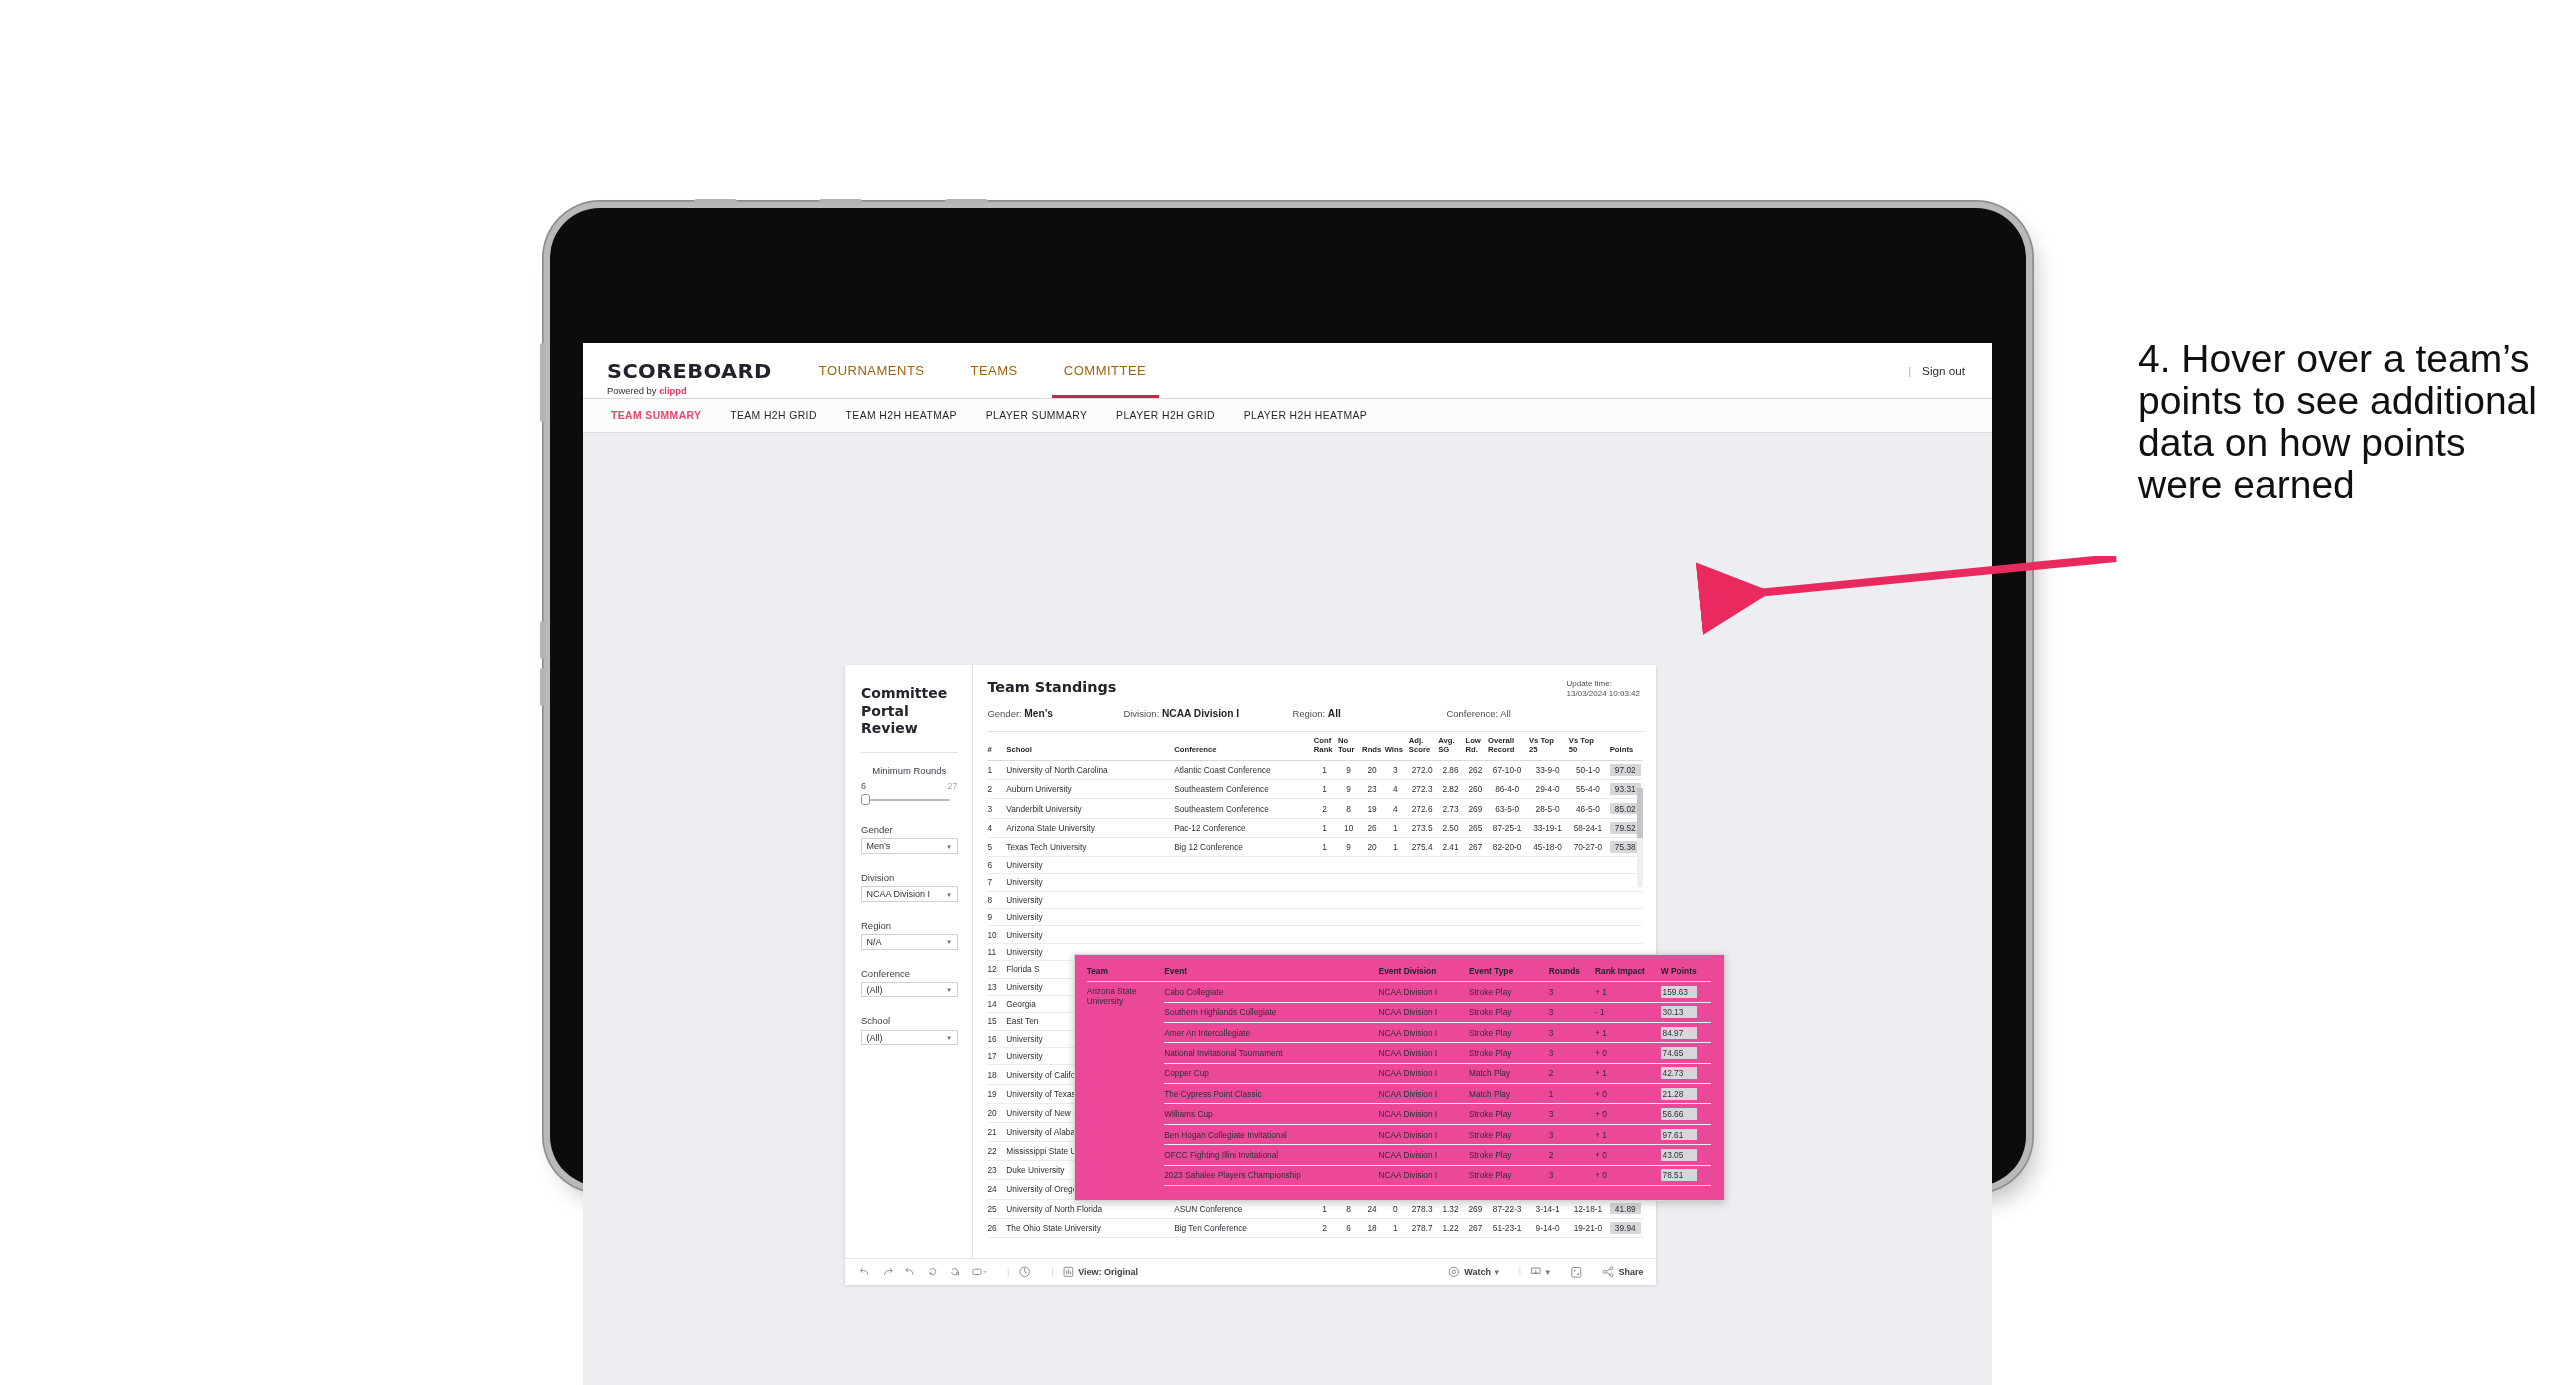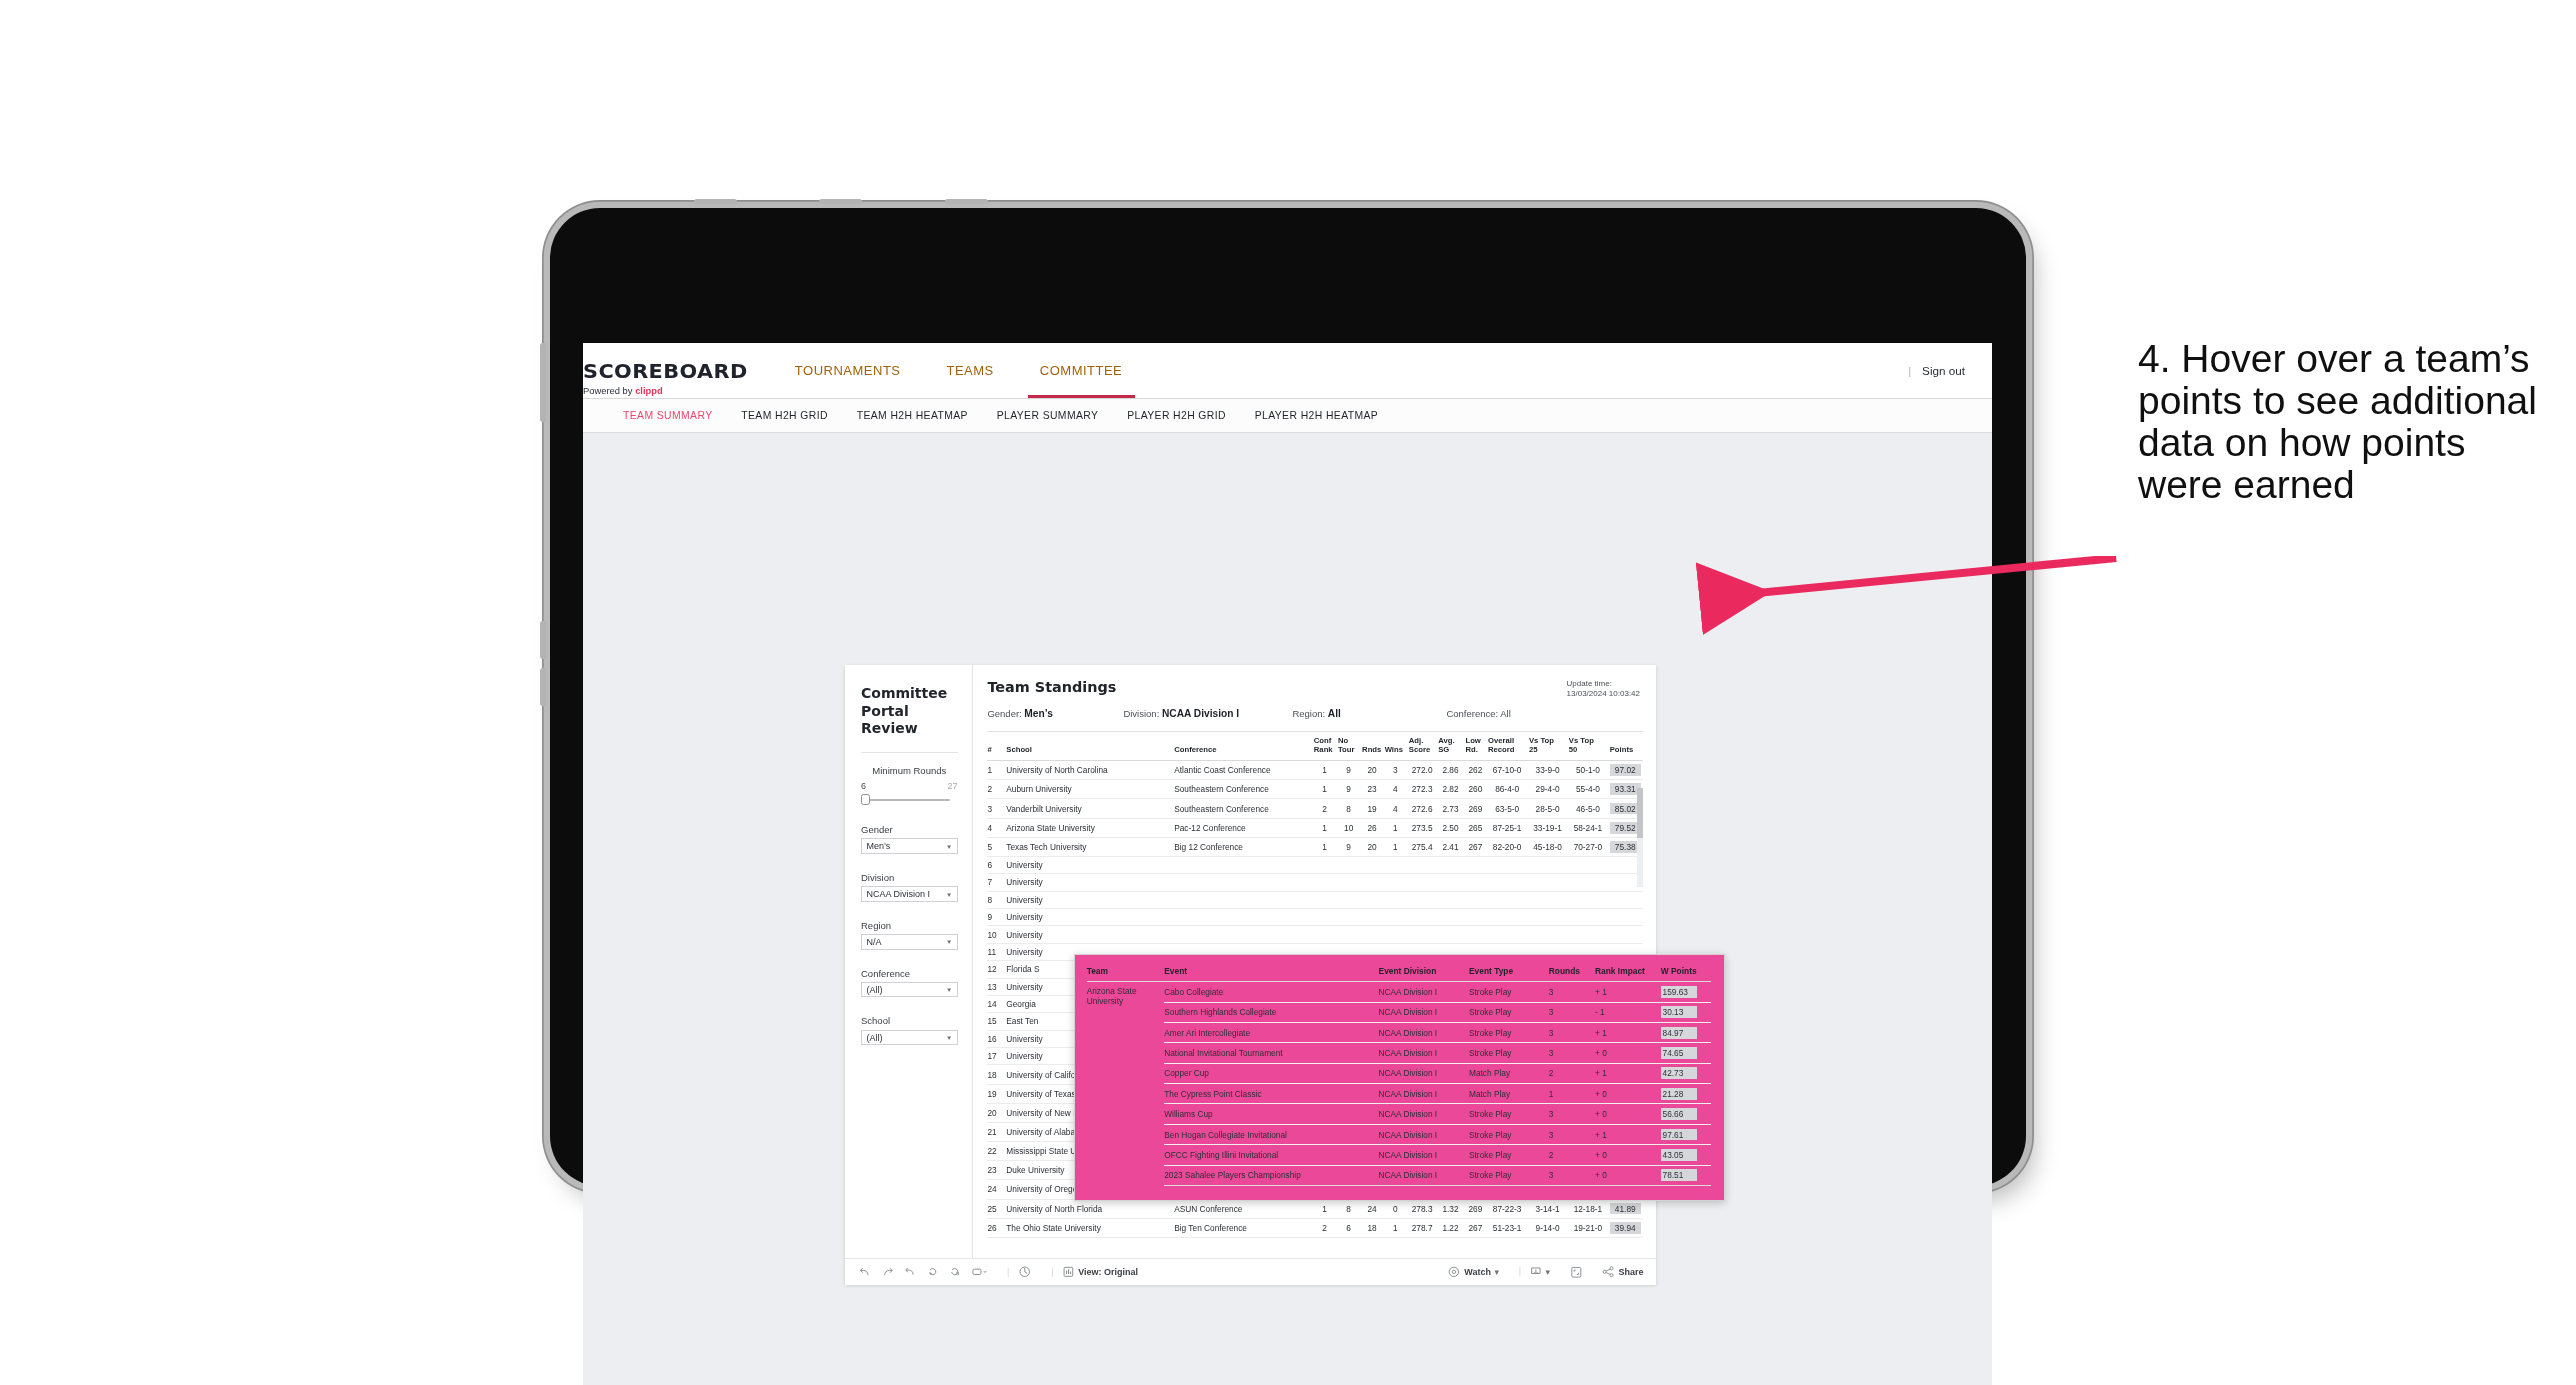--- a/index.html
+++ b/index.html
@@ -26,42 +26,42 @@
              background:#b3b3b3; border-radius:2.7px 2.7px 0 0; }
 
   #screen{
     position:absolute; left:33px; top:135px; width:1409px; height:1111px;
     background:#eceef1; overflow:hidden;
   }
 
   
   .app-header{ height:56px; background:#fff; display:flex; align-items:center;
                border-bottom:0.9px solid #d8d8d8; position:relative; }
-  .brand{ padding-right:30.5px;margin-top:16px; }
+  .brand{ padding-left:24px; padding-right:30.5px;margin-top:16px; }
   .brand-top{ font-size:20px; font-weight:bold; letter-spacing:0.4px;
               color:#20232b; font-family:"DejaVu Sans", sans-serif;
               transform:scaleX(1.04); transform-origin:left; line-height:1; }
   .brand-sub{ font-size:9.4px; color:#2c2f38; margin-top:3.6px; }
   .brand-sub .clippd{ color:#e8345a; font-weight:bold; }
 
   .mainnav{ display:flex; height:100%; align-items:stretch; }
   .mainnav a{ display:flex; align-items:center; padding:0 23px; font-size:13px;
               letter-spacing:0.5px; color:#a16207; text-decoration:none;
               position:relative; }
   .mainnav a.active:after{ content:""; position:absolute; left:10.8px; right:10.8px;
               bottom:0; height:2.7px; background:#c2294b; }
   .signout{ margin-left:auto; padding-right:27px; font-size:11.7px; color:#2b2f36; }
   .signout .bar{ color:#b6b6b6; margin-right:10.8px; }
 
   
   .subnav{ height:34px; background:#fcfcfc; display:flex; align-items:center;
            border-bottom:0.9px solid #dcdcdc; }
   .subnav a{ font-size:10.4px; letter-spacing:0.4px; color:#1f2228;
              text-decoration:none; padding:0 14.4px; }
-  .subnav a:first-child{ padding-left:40px; }
+  .subnav a:first-child{ padding-left:28px;font-weight:bold; }
   .subnav a.active{ color:#e8466c; }
 
   
   .viz{
     position:absolute; left:262px; top:322px; width:811px; height:620px;
     background:#fff; box-shadow:0 0.9px 3.6px rgba(0,0,0,.16);
     display:flex; flex-direction:column;
   }
   .viz-body{ flex:1; display:flex; min-height:0; }
 

